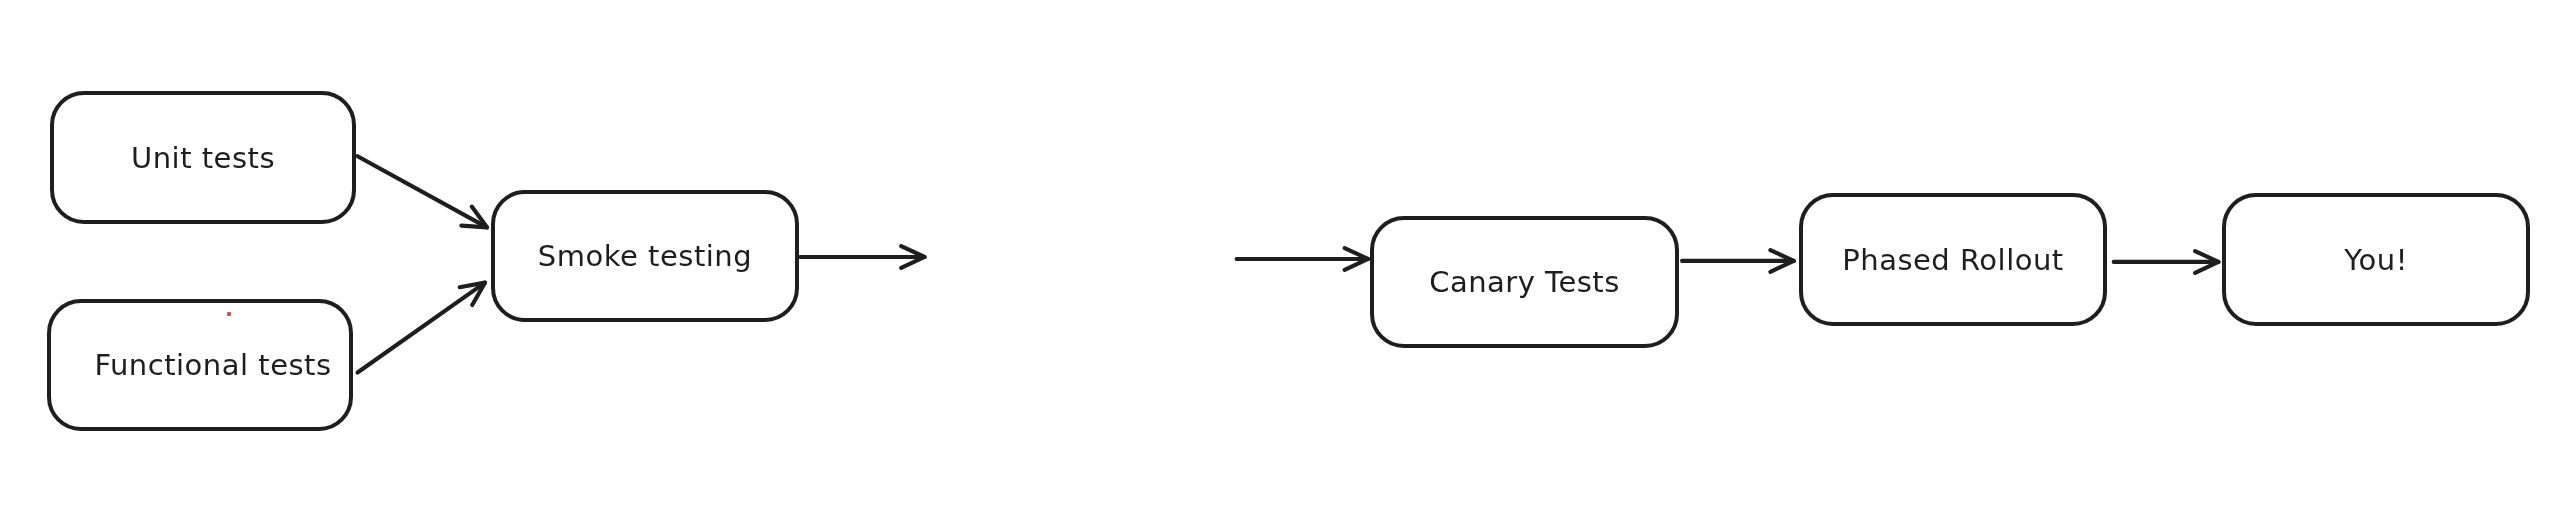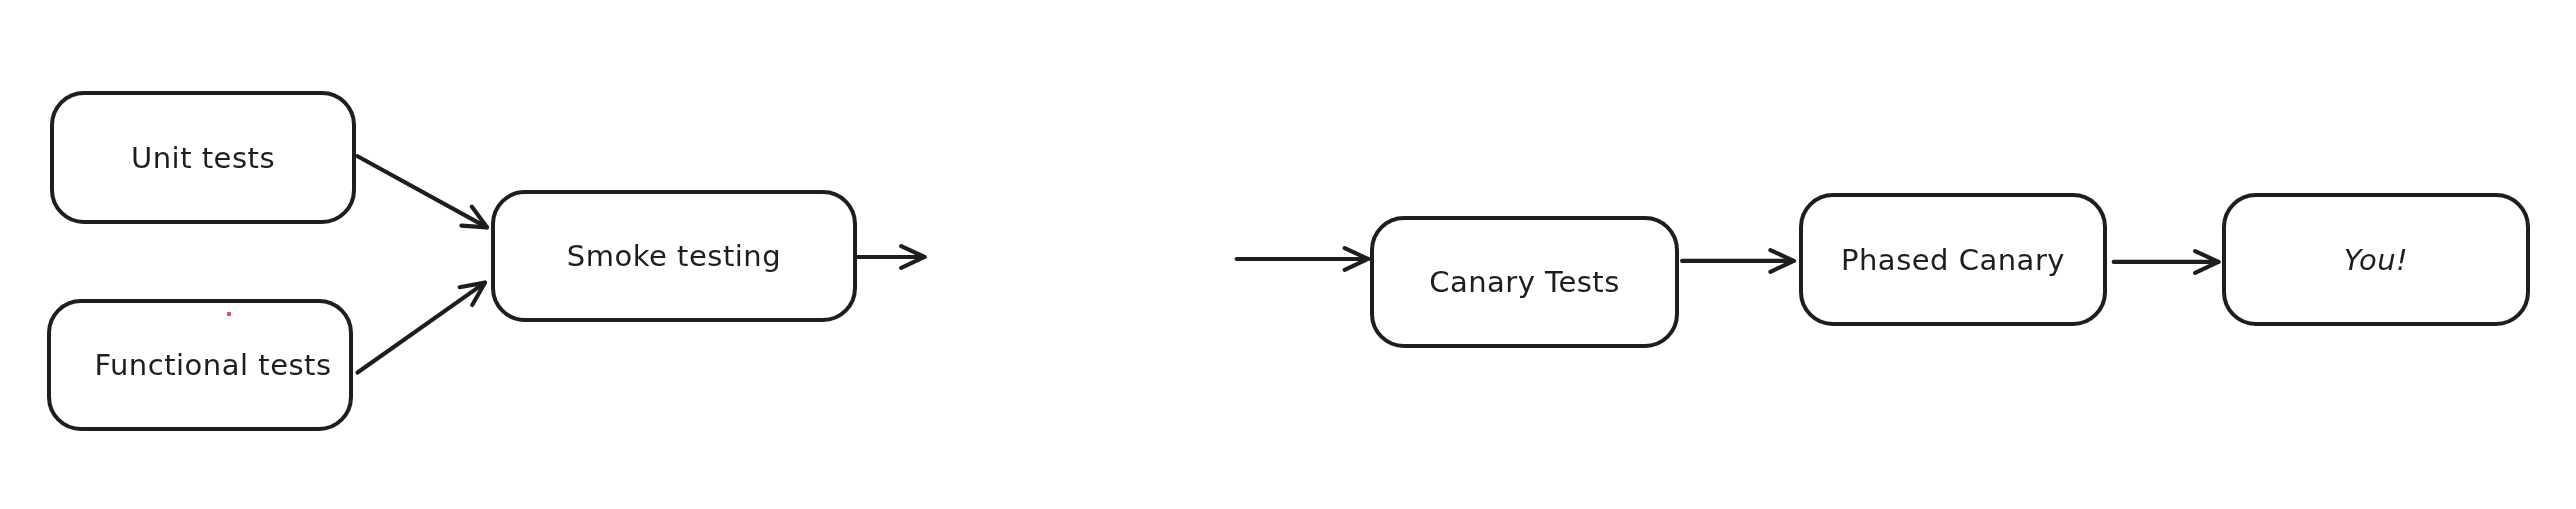--- a/index.html
+++ b/index.html
@@ -97,33 +97,33 @@
   </svg>
 
   <div class="node" style="left:50px; top:91px; width:306px; height:133px;">
     <span class="node-label">Unit tests</span>
   </div>
 
   <div class="node" style="left:47px; top:299px; width:306px; height:132px;padding-left:26px;">
     <span class="node-label">Functional tests</span>
   </div>
 
-  <div class="node" style="left:491px; top:190px; width:366px; height:132px;">
+  <div class="node" style="left:491px; top:190px; width:308px; height:132px;">
     <span class="node-label">Smoke testing</span>
   </div>
 
 
   <div class="node" style="left:1370px; top:192px; width:309px; height:132px;margin-top:24px;">
     <span class="node-label">Canary Tests</span>
   </div>
 
   <div class="node" style="left:1799px; top:193px; width:308px; height:133px;">
-    <span class="node-label">Phased Canary</span>
+    <span class="node-label">Phased Rollout</span>
   </div>
 
-  <div class="node" style="left:2222px; top:193px; width:308px; height:133px;font-style:italic;">
+  <div class="node" style="left:2222px; top:193px; width:308px; height:133px;">
     <span class="node-label">You!</span>
   </div>
 
   <div class="red-dot"></div>
 
 </div>
 
 
 </body></html>

